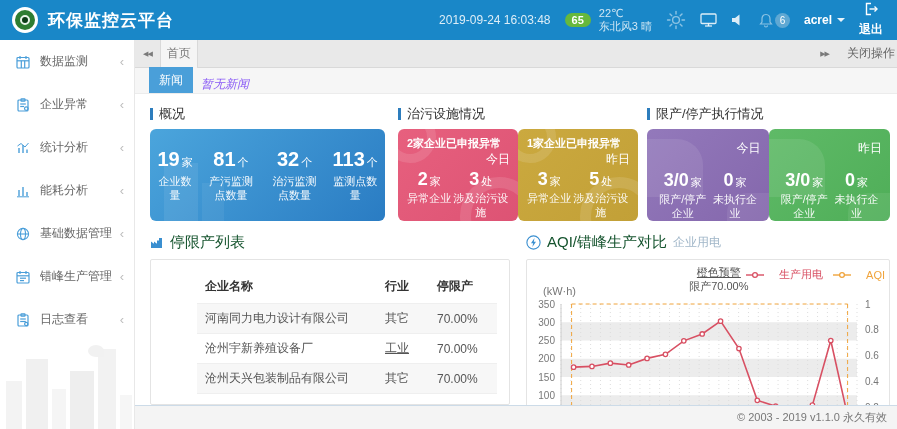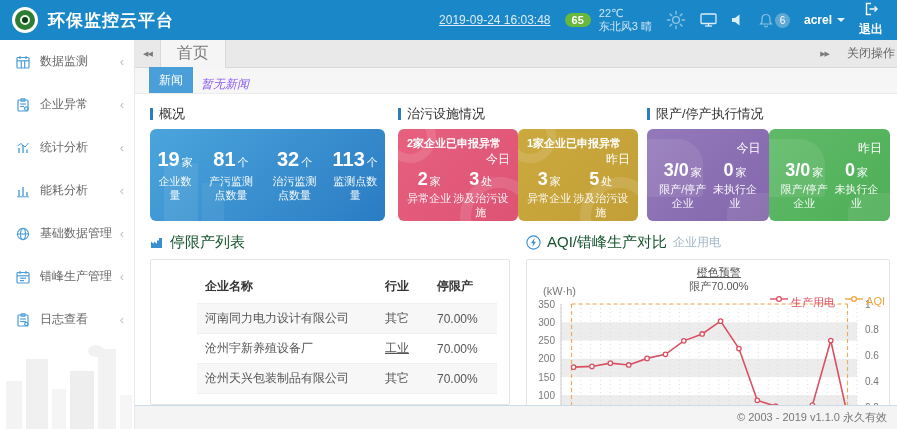--- a/index.html
+++ b/index.html
@@ -10,21 +10,21 @@
   
   .header { position:absolute; left:0; top:0; right:0; height:40px; background:#1987c8;
     display:flex; align-items:center; color:#fff; z-index:30; }
   .logo { width:26px; height:26px; border-radius:50%; background:#fff; margin:0 10px 0 12px;
     display:flex; align-items:center; justify-content:center; }
   .logo-inner { width:20px; height:20px; border-radius:50%; background:#2e7d32;
     display:flex; align-items:center; justify-content:center; }
   .logo-core { width:10px; height:10px; border-radius:50%; background:#0b3d16; border:2px solid #e8f5e9; }
   .app-title { font-size:17px; font-weight:bold; letter-spacing:1px; }
   .header-right { margin-left:auto; display:flex; align-items:center; gap:14px; padding-right:14px; font-size:12px; }
-  .datetime { color:rgba(255,255,255,.85);text-decoration:underline; }
+  .datetime { color:rgba(255,255,255,.85); }
   .aqi-pill { background:#67b83c; color:#fff; border-radius:9px; padding:1px 7px; font-size:11px; font-weight:bold; }
   .weather { line-height:1.15; color:rgba(255,255,255,.8); font-size:11px; margin-left:-6px; }
   .hicon { color:rgba(255,255,255,.85); display:flex; align-items:center; }
   .hicon.dim { color:rgba(255,255,255,.5); }
   .bell-wrap { position:relative; display:flex; align-items:center; }
   .bell-badge { background:#5fa8d3; color:#fff; font-size:10px; width:15px; height:15px; border-radius:50%;
     display:flex; align-items:center; justify-content:center; margin-left:2px; }
   .user { display:flex; align-items:center; gap:5px; font-weight:bold; cursor:pointer; }
   .caret { width:0; height:0; border-left:4px solid transparent; border-right:4px solid transparent;
     border-top:4px solid rgba(255,255,255,.9); }
@@ -44,22 +44,22 @@
   .skyline .b3{left:52px;width:14px;height:40px;background:#f5f5f5;}
   .skyline .b4{left:70px;width:24px;height:58px;background:#eeeeee;}
   .skyline .b5{left:98px;width:18px;height:80px;background:#f2f2f2;}
   .skyline .b6{left:120px;width:12px;height:34px;background:#f6f6f6;}
   .skyline .leaf{left:88px;bottom:72px;width:16px;height:12px;border-radius:60% 60% 0 60%;background:#f1f1f1;}
 
   
   .main { position:absolute; left:135px; top:40px; right:0; bottom:0; display:flex; flex-direction:column; }
   .tabbar { height:28px; background:#e9e9e9; border-bottom:1px solid #d9d9d9; display:flex; align-items:center; }
   .tab-scroll { color:#7a7a7a; font-size:7px; letter-spacing:-1px; padding:0 8px; cursor:pointer; }
-  .tab { height:28px; display:flex; align-items:center; padding:0 16px; background:#f5f5f5;
-    border-left:1px solid #d9d9d9; border-right:1px solid #d9d9d9; font-size:16px; color:#7b7b7b; cursor:pointer; }
+  .tab { height:28px; display:flex; align-items:center; padding:0 6px; background:#f5f5f5;
+    border-left:1px solid #d9d9d9; border-right:1px solid #d9d9d9; font-size:12px; color:#7b7b7b; cursor:pointer; }
   .tab-right { margin-left:auto; display:flex; align-items:center; }
   .close-ops { font-size:12px; color:#666; padding:0 2px 0 10px; white-space:nowrap; cursor:pointer; }
 
   .newsbar { height:26px; background:#f6f6f6; border-bottom:1px solid #ececec; display:flex; align-items:flex-end; }
   .news-badge { background:#4a9fd9; color:#fff; font-size:12px; height:26px; display:flex; align-items:center;
     padding:0 10px; margin-left:14px; cursor:pointer; }
   .news-text { font-size:12px; color:#8b5cf6; margin-left:8px;font-style:italic; }
 
   .content { flex:1; background:#fff; overflow:hidden; padding:12px 0 0 15px; position:relative; }
 
@@ -90,21 +90,21 @@
   .ov-card .stat-label { max-width:62px; }
 
   .mini-cards { display:flex; gap:0; }
   .mini-card { flex:1; padding:7px 8px 0 9px; }
   .mc-headline { font-size:11px; font-weight:bold; position:relative; z-index:2; }
   .mc-day { font-size:12px; text-align:right; position:relative; z-index:2; }
   .mc-stats { display:flex; justify-content:space-around; margin-top:1px; position:relative; z-index:2; }
   .mc-stats .stat-num { font-size:18px; }
   .mc-stats .stat-label { max-width:58px; margin:2px auto 0; }
   .restrict .mc-day { margin-top:4px; }
-  .restrict .mc-stats { margin-top:3px; }
+  .restrict .mc-stats { margin-top:13px; }
 
   .row2 { display:flex; margin-top:12px; }
   .panel { border:1px solid #e4e4e4; background:#fff; border-radius:2px; }
   .list-wrap { width:360px; margin-right:16px; }
   .list-panel { height:146px; padding-top:12px; }
   .list-head, .chart-head-title { display:flex; align-items:center; margin-bottom:7px; }
   .head-icon { color:#3a8fd0; display:flex; margin-right:6px; }
   .head-title { font-size:15px; color:#14532d; }
   .head-sub { font-size:12px; color:#a0b6c8; margin-left:6px; }
 
@@ -119,21 +119,21 @@
   .link-underline { text-decoration:underline; }
 
   .chart-wrap { width:364px; }
   .chart-panel { height:200px; position:relative; }
   .chart-head { position:relative; height:38px; }
   .kwh { position:absolute; left:16px; bottom:1px; font-size:11px; color:#777; }
   .anno { position:absolute; left:53%; top:5px; transform:translateX(-50%); text-align:center;
     font-size:11px; color:#555; line-height:1.3; }
   .anno .u { text-decoration:underline; }
   .legend { position:absolute; right:4px; top:7px; display:flex; gap:10px; }
-  .legend-item { display:flex; gap:3px; font-size:11px; cursor:pointer;margin-top:28px; }
+  .legend-item { display:flex; align-items:center; gap:15px; font-size:11px; cursor:pointer; }
   .legend-item i { font-style:normal; }
   #chart-svg text.tick { font-size:10px; fill:#777; font-family:"Liberation Sans",sans-serif; }
 
   
   .footer { height:24px; background:#f4f4f4; border-top:1px solid #ccdbe8; display:flex;
     align-items:center; justify-content:flex-end; padding-right:10px; font-size:11px; color:#777; }
 </style>
 </head>
 <body>
 

